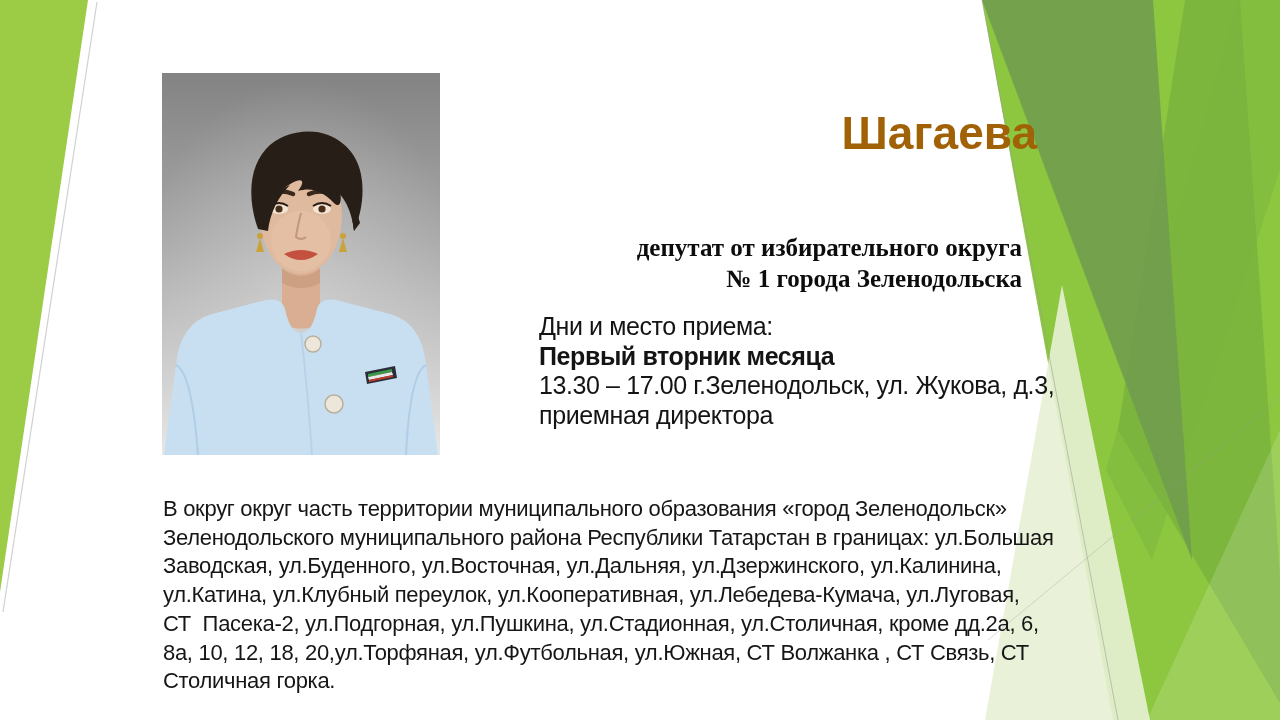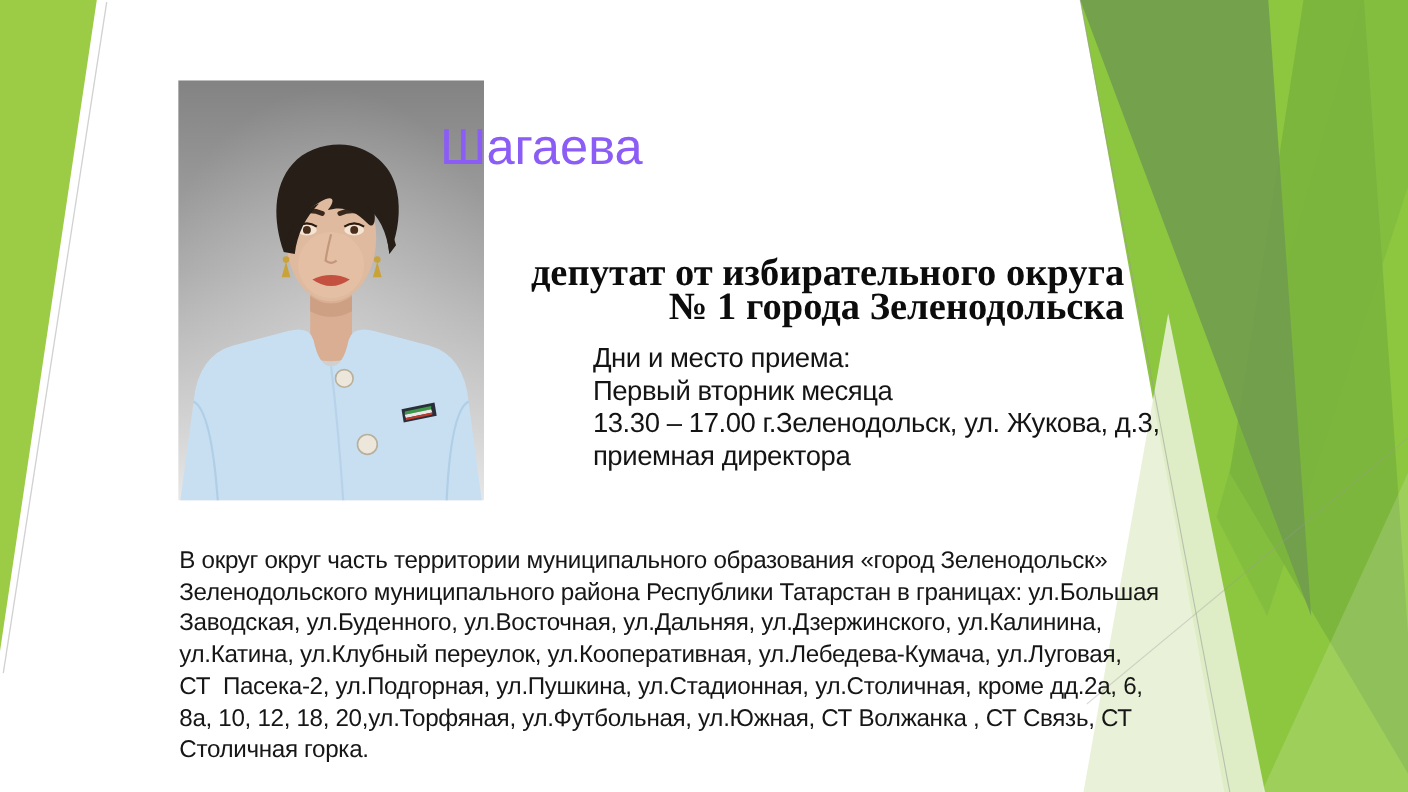--- a/index.html
+++ b/index.html
@@ -3,32 +3,32 @@
 <meta charset="utf-8">
 <style>
   html,body{margin:0;padding:0;background:#ffffff;}
   .slide{
     position:relative;width:1280px;height:720px;overflow:hidden;background:#ffffff;
     font-family:"Liberation Sans",sans-serif;color:#111111;
   }
   .bg{position:absolute;left:0;top:0;width:1280px;height:720px;}
   .portrait{position:absolute;left:162px;top:73px;width:278px;height:382px;}
   .title-block{
-    position:absolute;left:400px;top:106px;width:637px;
-    font-weight:normal;font-size:46px;line-height:55px;letter-spacing:0px;color:#8b5cf6;
+    position:absolute;left:400px;top:106px;width:637px;text-align:right;
+    font-weight:bold;font-size:46px;line-height:55px;letter-spacing:0px;color:#a16207;
   }
   .subtitle-block{
     position:absolute;left:400px;top:232px;width:622px;text-align:right;
-    font-family:"Liberation Serif",serif;font-weight:bold;font-size:35px;line-height:31px;color:#0c0c0c;
+    font-family:"Liberation Serif",serif;font-weight:bold;font-size:25px;line-height:31px;color:#0c0c0c;
   }
   .reception-block{
     position:absolute;left:519px;top:312px;width:575px;
     font-size:25px;line-height:29.5px;letter-spacing:-0.4px;color:#141414;margin-left:20px;
   }
-  .reception-block .bold{font-weight:normal;}
+  .reception-block .bold{font-weight:bold;}
   .district-block{
     position:absolute;left:163px;top:495px;width:960px;
     font-size:22px;line-height:28.7px;letter-spacing:-0.3px;color:#161616;
   }
   .district-block div{white-space:pre;}
 </style>
 </head>
 <body>
 
 <div class="slide">

